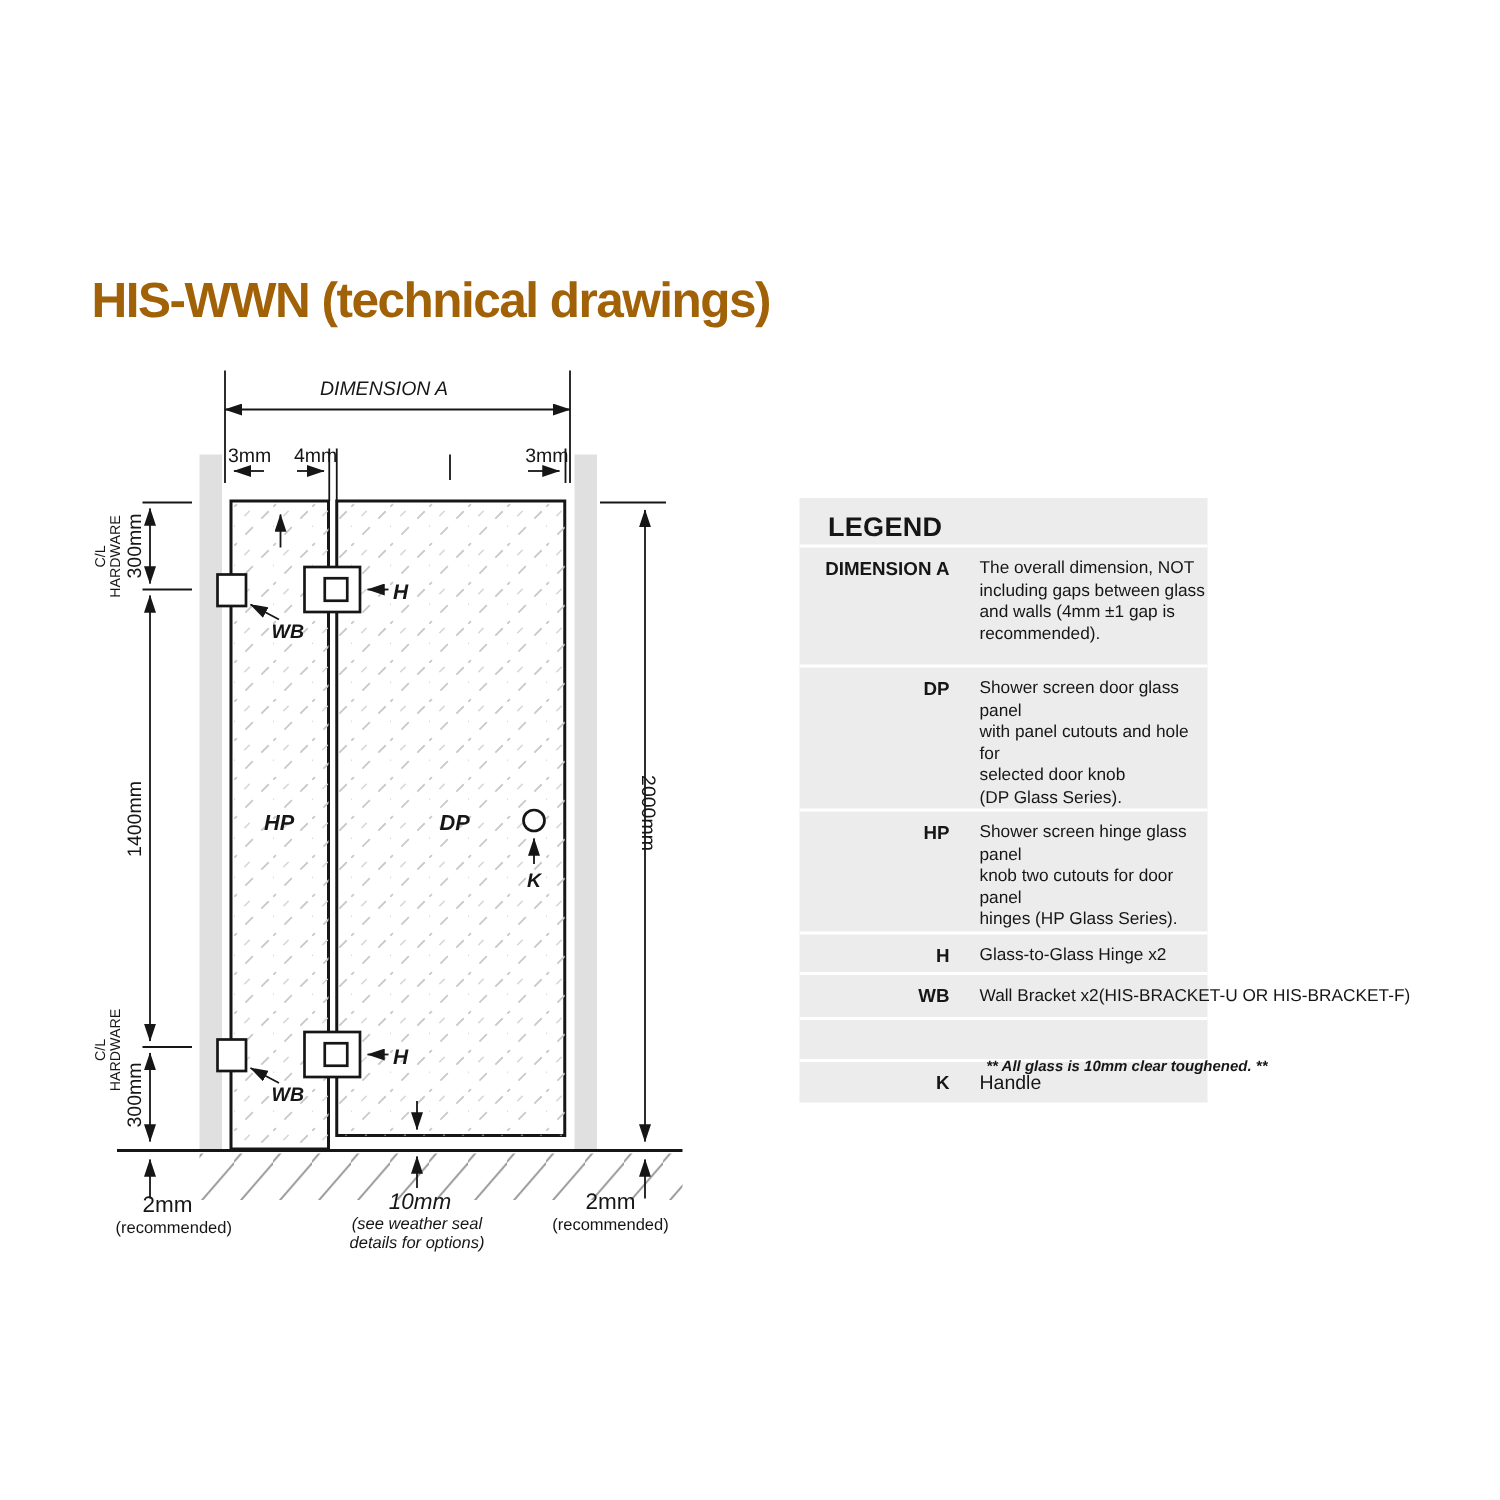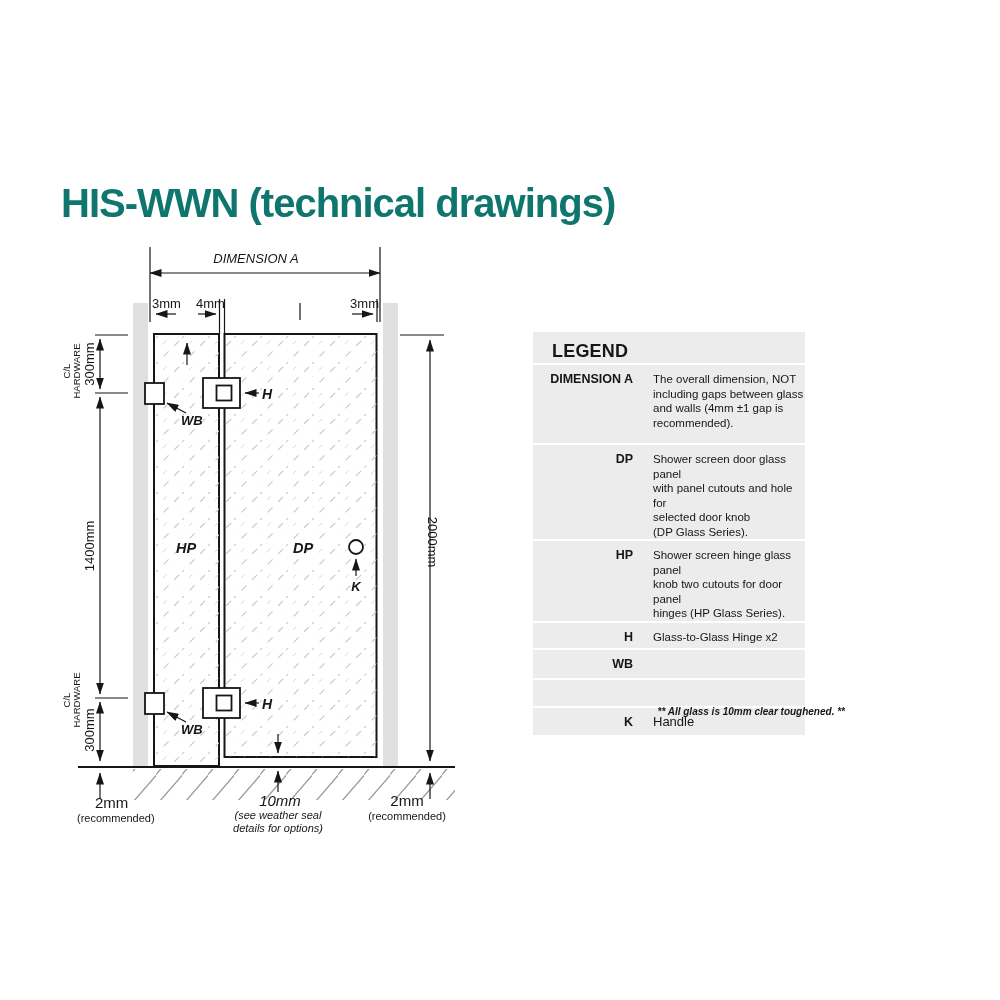--- a/index.html
+++ b/index.html
@@ -2,21 +2,21 @@
 <html><head>
 <meta charset="utf-8">
 <style>
   html,body{margin:0;padding:0;}
   body{
     width:1000px;height:1000px;background:#ffffff;position:relative;
     font-family:"Liberation Sans",sans-serif;color:#161616;overflow:hidden;
   }
   .title{
     position:absolute;left:61px;top:181px;margin:0;
-    font-size:40px;font-weight:bold;letter-spacing:-1px;color:#0f766e;
+    font-size:33px;font-weight:bold;letter-spacing:-1px;color:#a16207;
     white-space:nowrap;
   }
   svg.drawing{position:absolute;left:0;top:0;}
   svg text{font-family:"Liberation Sans",sans-serif;fill:#161616;}
   svg .it{font-style:italic;}
   svg .bi{font-style:italic;font-weight:bold;}
   svg .dim{stroke:#161616;stroke-width:1.2;fill:none;}
   svg .thick{stroke:#161616;stroke-width:2;fill:none;}
   svg .glass{fill:#ffffff;stroke:#161616;stroke-width:2;}
   svg .hw{fill:#ffffff;stroke:#161616;stroke-width:1.8;}
@@ -181,20 +181,23 @@
 
   <div class="legend-row r4">
     <div class="term">H</div>
     <div class="desc">
       <div>Glass-to-Glass Hinge x2</div>
     </div>
   </div>
 
   <div class="legend-row r5">
     <div class="term">WB</div>
+    <div class="desc">
+      <div>Wall Bracket x2(HIS-BRACKET-U OR HIS-BRACKET-F)</div>
+    </div>
   </div>
 
   <div class="legend-row r6">
     <div class="term"></div>
     <div class="desc">
       <div></div>
     </div>
   </div>
 
   <div class="legend-row r7">

